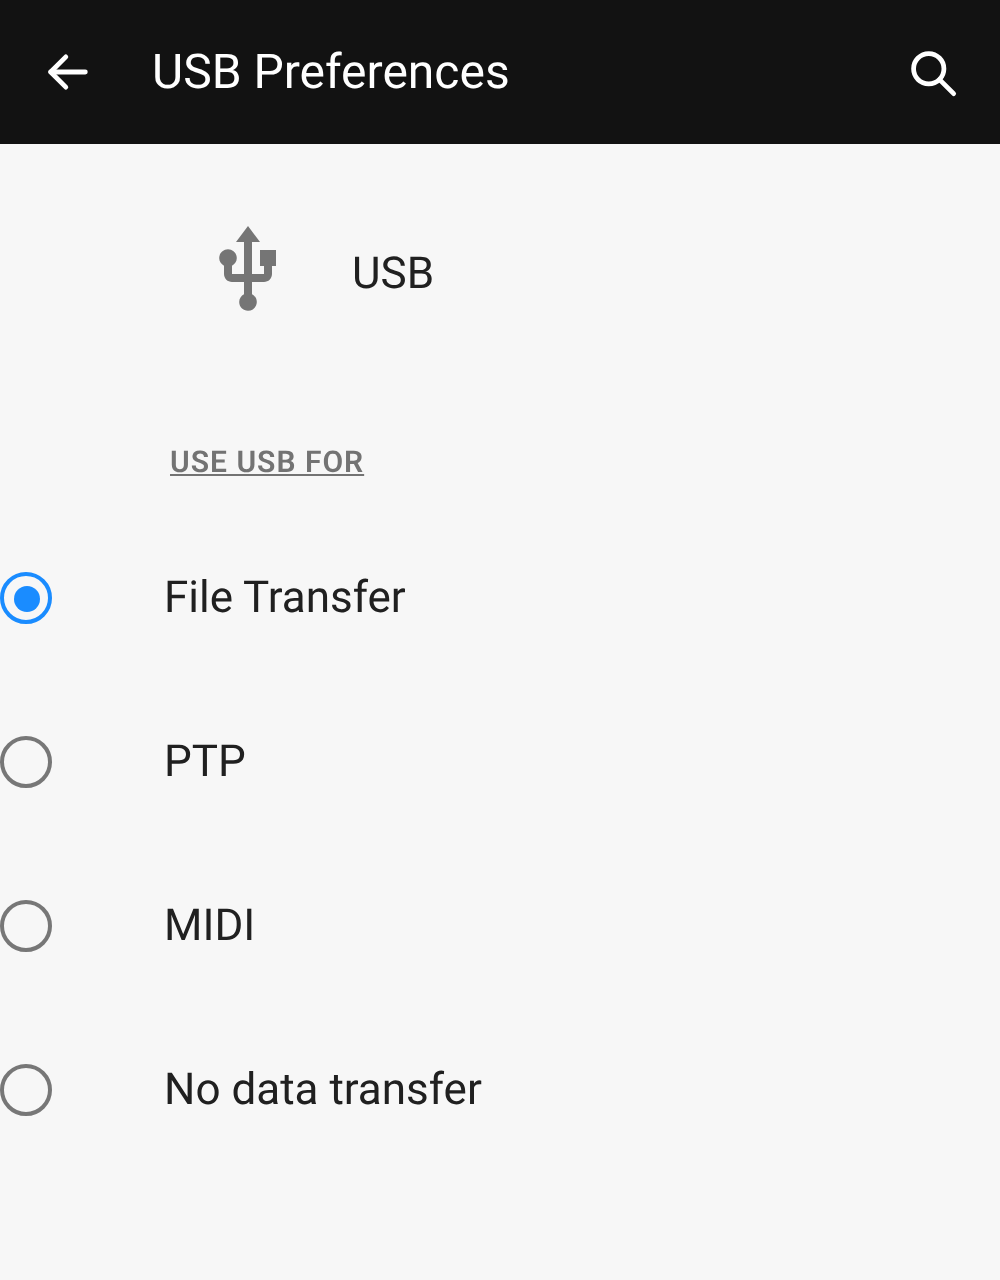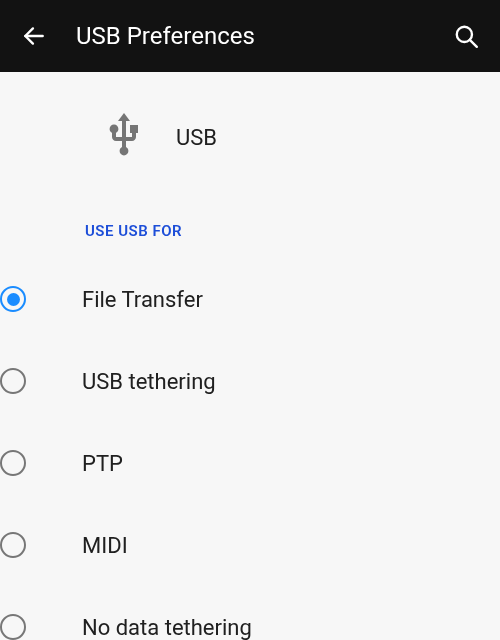--- a/index.html
+++ b/index.html
@@ -57,26 +57,27 @@
     }
     .usb-hero-icon {
       color: #757575;
     }
     .usb-hero-label {
       font-size: 22px;
       color: #202020;
       margin-left: 28px;
     }
     .section-label {
-      color: #1d4ed8;
+      color: #737373;
       font-size: 15px;
       font-weight: 600;
       letter-spacing: 0.5px;
       padding-left: 85px;
       margin-bottom: 18px;
+      text-decoration: underline;
     }
     .option-row {
       display: flex;
       align-items: center;
       height: 82px;
       cursor: pointer;
     }
     .radio {
       width: 26px;
       height: 26px;
@@ -135,29 +136,25 @@
 
   <div class="section-label">USE USB FOR</div>
 
   <div id="options-container">
       <div class="option-row">
         <div class="radio selected"></div>
         <span class="option-label">File Transfer</span>
       </div>
       <div class="option-row">
         <div class="radio"></div>
-        <span class="option-label">USB tethering</span>
-      </div>
-      <div class="option-row">
-        <div class="radio"></div>
         <span class="option-label">PTP</span>
       </div>
       <div class="option-row">
         <div class="radio"></div>
         <span class="option-label">MIDI</span>
       </div>
       <div class="option-row">
         <div class="radio"></div>
-        <span class="option-label">No data tethering</span>
+        <span class="option-label">No data transfer</span>
       </div>
     </div>
 
 </div>
 
 </body></html>

